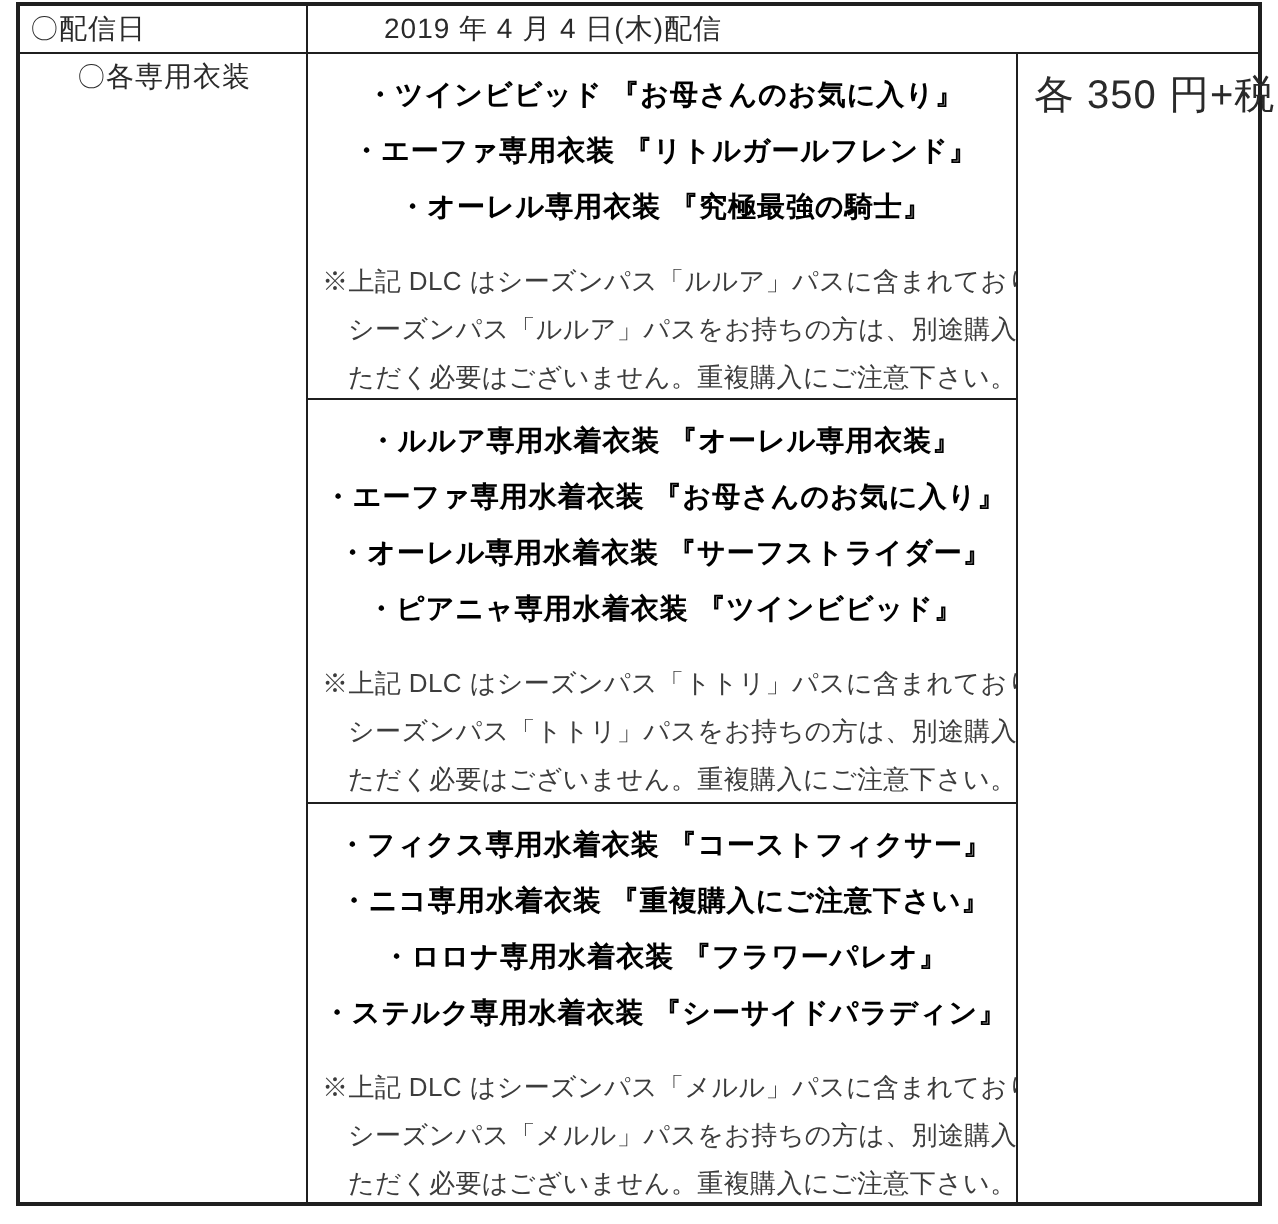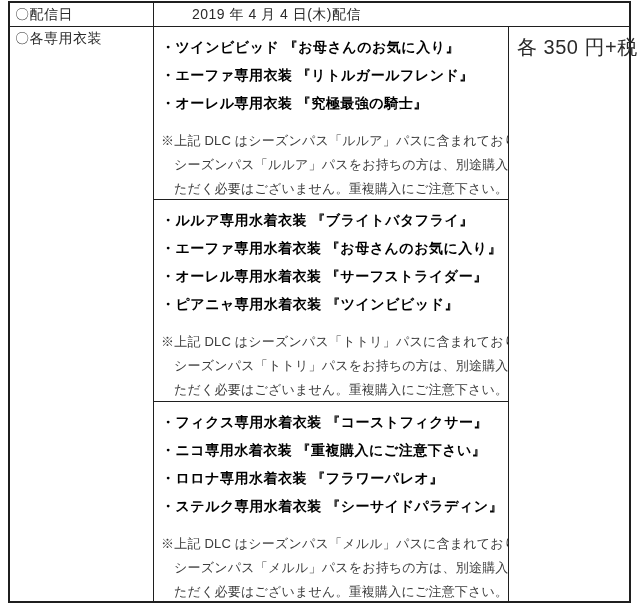--- a/index.html
+++ b/index.html
@@ -17,21 +17,21 @@
     display: flex;
     flex-direction: column;
     background: #fff;
   }
   .row1 {
     display: flex;
     height: 24px;
     border-bottom: 1px solid #1f1f1f;
     flex: none;
   }
-  .row2 { display: flex; flex: 1; min-height: 0; }
+  .row2 { display: flex; flex: 1; min-height: 0; text-align: center; }
   .cell-label {
     width: 144px;
     flex: none;
     border-right: 1px solid #1f1f1f;
     padding: 3px 4px 0 5px;
     font-size: 14px;
     color: #2a2a2a;
     letter-spacing: 0.5px;
     white-space: nowrap;
   }
@@ -104,21 +104,21 @@
         <div class="item">・エーファ専用衣装 『リトルガールフレンド』</div>
         <div class="item">・オーレル専用衣装 『究極最強の騎士』</div>
         <div class="note">
           <div class="note-line">※上記 DLC はシーズンパス「ルルア」パスに含まれており、</div>
           <div class="note-line cont">シーズンパス「ルルア」パスをお持ちの方は、別途購入い</div>
           <div class="note-line cont">ただく必要はございません。重複購入にご注意下さい。</div>
         </div>
       </div>
 
       <div class="section s2">
-        <div class="item">・ルルア専用水着衣装 『ブライトバタフライ』</div>
+        <div class="item">・ルルア専用水着衣装 『オーレル専用衣装』</div>
         <div class="item">・エーファ専用水着衣装 『お母さんのお気に入り』</div>
         <div class="item">・オーレル専用水着衣装 『サーフストライダー』</div>
         <div class="item">・ピアニャ専用水着衣装 『ツインビビッド』</div>
         <div class="note">
           <div class="note-line">※上記 DLC はシーズンパス「トトリ」パスに含まれており、</div>
           <div class="note-line cont">シーズンパス「トトリ」パスをお持ちの方は、別途購入い</div>
           <div class="note-line cont">ただく必要はございません。重複購入にご注意下さい。</div>
         </div>
       </div>
 

